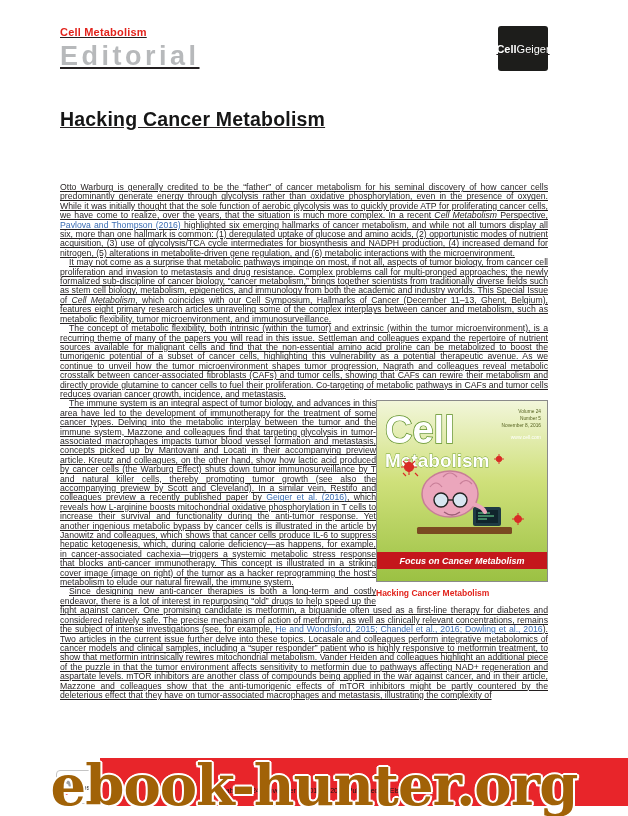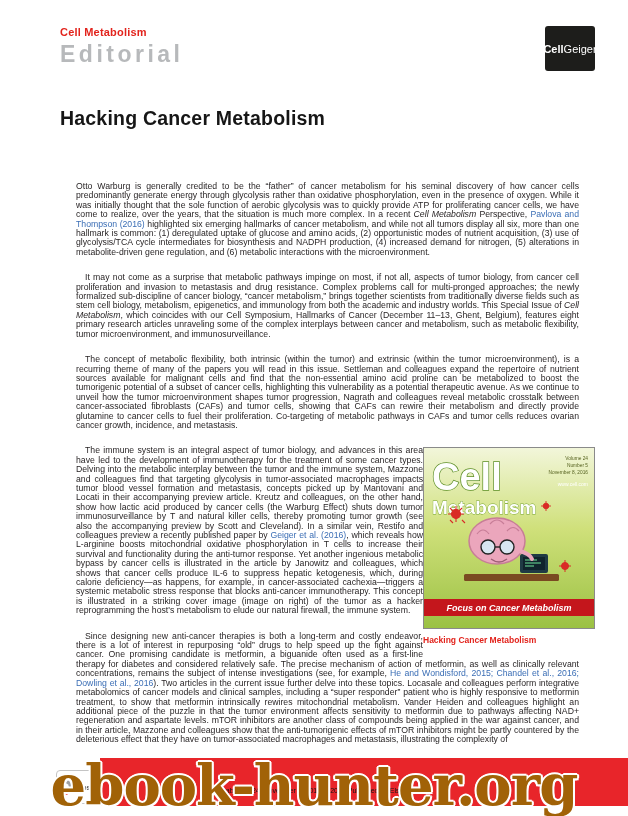--- a/index.html
+++ b/index.html
@@ -1,32 +1,32 @@
 <!DOCTYPE html>
 <html lang="en"><head>
 <meta charset="utf-8">
 <style>
   html,body{margin:0;padding:0;}
   body{
     width:628px;height:816px;position:relative;background:#ffffff;
     font-family:"Liberation Sans", sans-serif;color:#231f20;overflow:hidden;
   }
-  .page{padding:26px 33px 0 60px;}
+  .page{padding:26px 80px 0 60px;text-decoration:underline;}
   
   .header-row{display:flex;justify-content:space-between;align-items:flex-start;}
   .journal-name{color:#e2231c;font-weight:bold;font-size:11px;letter-spacing:.2px;}
-  .section-name{color:#b7b9bb;font-size:23px;letter-spacing:3.5px;font-weight:bold;margin-top:3px;}
+  .section-name{color:#b7b9bb;font-size:27px;letter-spacing:3.5px;font-weight:bold;margin-top:3px;}
   .cellpress-logo{width:50px;height:45px;background:#1d1d1b;color:#fff;border-radius:3px;
     display:flex;align-items:center;justify-content:center;font-size:11px;}
   .lg-cell{font-weight:bold;}
   .lg-press{font-weight:normal;}
   
   .article-title{font-size:19.5px;font-weight:bold;color:#161616;margin:36px 0 0 0;letter-spacing:.2px;}
   .body-text{margin-top:52px;font-size:8.7px;line-height:9.4px;text-align:justify;hyphens:auto;}
-  .body-text p{margin:16px;}
+  .body-text p{margin:0;}
   .para.indent{text-indent:9px;}
   .link{color:#3b6eb5;cursor:pointer;}
   .italic{font-style:italic;}
   
   .cover-figure{float:right;width:172px;margin:1px 0 5px 10px;}
   .cover{width:170px;height:180px;border:1px solid #8a8a8a;display:block;background:#cfe07a;}
   .cover-caption{color:#e2231c;font-weight:bold;font-size:8.5px;margin-top:7px;}
   
   .red-band{position:absolute;left:100px;right:0;top:758px;height:48px;background:#e8252a;z-index:10;}
   .footer-citation{position:absolute;left:0;right:0;top:787px;text-align:center;

